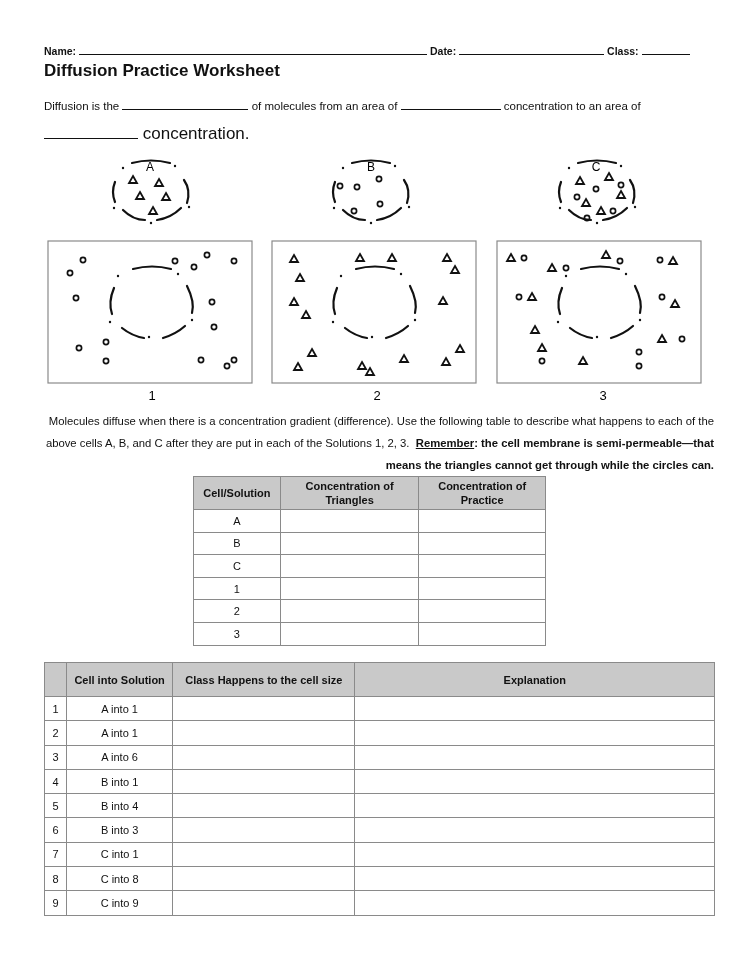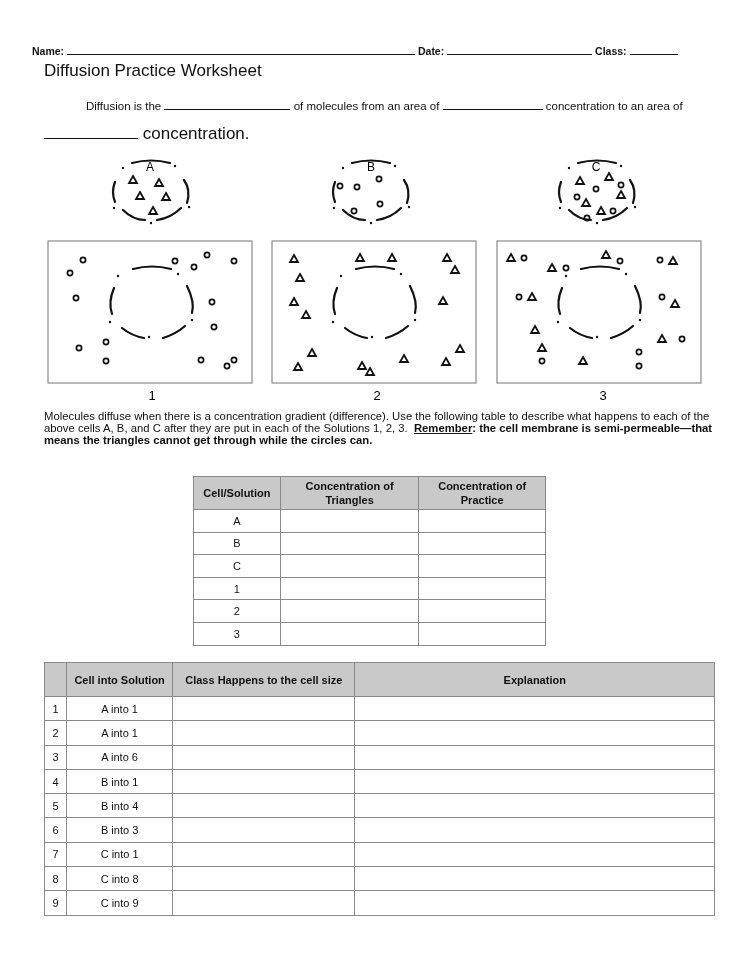--- a/index.html
+++ b/index.html
@@ -1,24 +1,24 @@
 <!DOCTYPE html>
 <html><head>
 <meta charset="utf-8">
 <style>
   html,body{margin:0;padding:0;background:#fff;}
   body{width:749px;height:970px;position:relative;font-family:"Liberation Sans",sans-serif;color:#111;overflow:hidden;}
   .abs{position:absolute;}
-  .hdr-line{left:32px;top:44px;font-size:10.5px;font-weight:bold;white-space:nowrap;}
-  .title{left:44px;top:61px;font-size:17px;font-weight:normal;}
-  .p1{left:44px;top:99px;font-size:11.5px;white-space:nowrap;margin-left:42px;}
+  .hdr-line{left:44px;top:44px;font-size:10.5px;font-weight:bold;white-space:nowrap;}
+  .title{left:44px;top:61px;font-size:17px;font-weight:bold;}
+  .p1{left:44px;top:99px;font-size:11.5px;white-space:nowrap;}
   .p2{left:44px;top:124px;font-size:17px;white-space:nowrap;}
   .blank{display:inline-block;border-bottom:1px solid #111;height:10px;vertical-align:baseline;}
   svg.diag{position:absolute;left:0;top:150px;}
-  .para{left:44px;top:410px;width:670px;font-size:11.3px;line-height:12px;}
+  .para{left:44px;top:410px;width:670px;font-size:11.3px;line-height:22px;text-align:right;}
   .para b u{text-decoration:underline;}
   table{border-collapse:collapse;position:absolute;font-size:11px;padding-left:18px;}
   table td,table th{border:1px solid #8a8a8a;text-align:center;padding:0;}
   table th{background:#c9c9c9;font-weight:bold;line-height:14px;}
   #t1{left:193px;top:476px;width:353px;}
   #t1 th{height:32px;}
   #t1 td{height:21.6px;}
   #t2{left:44px;top:662px;width:671px;}
   #t2 th{height:33px;}
   #t2 td{height:23.3px;}

